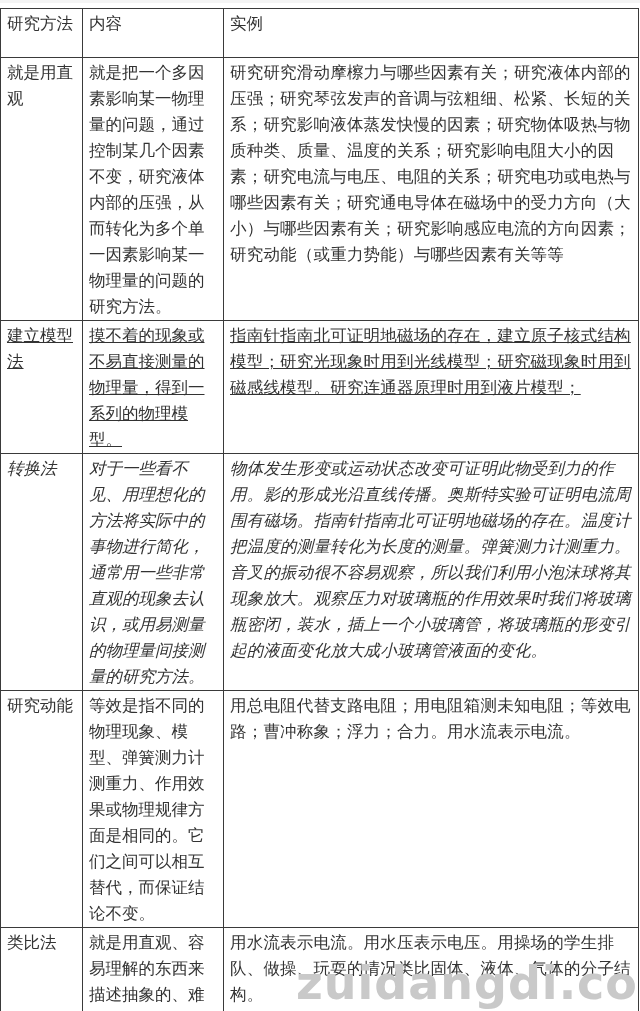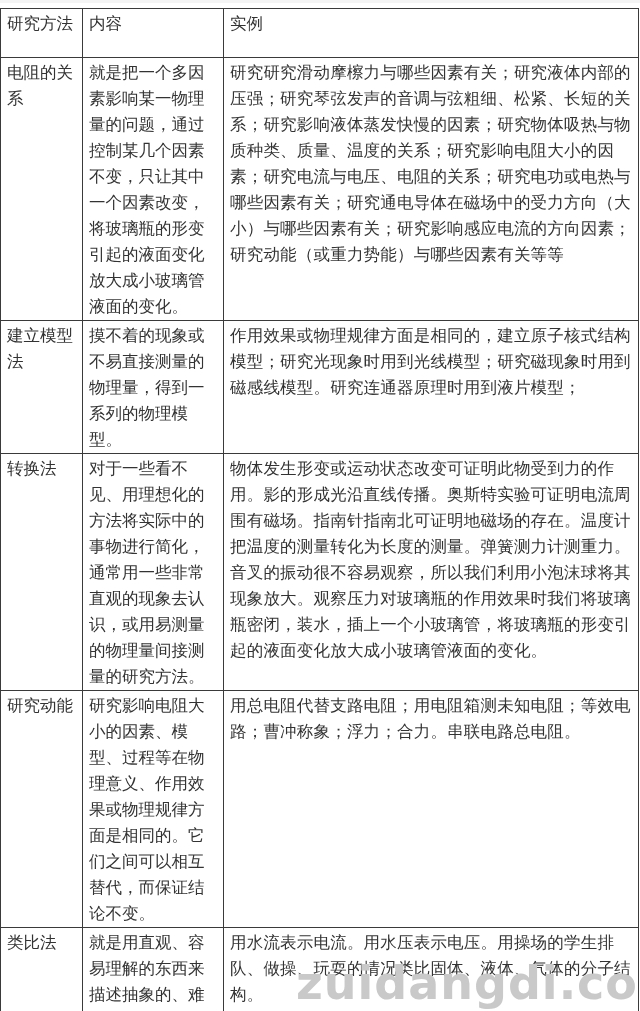--- a/index.html
+++ b/index.html
@@ -36,22 +36,22 @@
       text-align: left;
       word-break: break-all;
     }
     col.c1 { width: 82px; }
     col.c2 { width: 141px; }
     col.c3 { width: 415px; }
     th.h-center-2 { padding-left: 36px; margin-left: 16px; }
     th.h-center-3 { padding-left: 75px; }
     tr.header-row { height: 49px; }
     tr.row-0 { height: 260px; }
-    tr.row-1 { height: 119px; }
-    tr.row-2 { height: 230px; }
+    tr.row-1 { height: 119px; text-decoration: underline; }
+    tr.row-2 { height: 230px; font-style: italic; }
     tr.row-3 { height: 220px; }
     tr.row-4 { height: 123px; }
     td.method-cell { padding-right: 10px; }
     td.example-cell { letter-spacing: 0.2px; }
     .watermark {
       position: absolute;
       left: 296px;
       top: 958px;
       font-family: "DejaVu Sans", "Liberation Sans", sans-serif;
       font-weight: bold;
@@ -82,38 +82,38 @@
       <col class="c2">
       <col class="c3">
     </colgroup>
     <tbody>
         <tr class="header-row">
       <th>研究方法</th>
       <th class="h-center-2">内容</th>
       <th class="h-center-3">实例</th>
     </tr>
     <tr class="row-0">
-      <td class="method-cell">电阻的关系</td>
-      <td>就是把一个多因素影响某一物理量的问题，通过控制某几个因素不变，只让其中一个因素改变，将玻璃瓶的形变引起的液面变化放大成小玻璃管液面的变化。</td>
+      <td class="method-cell">就是用直观</td>
+      <td>就是把一个多因素影响某一物理量的问题，通过控制某几个因素不变，研究液体内部的压强，从而转化为多个单一因素影响某一物理量的问题的研究方法。</td>
       <td class="example-cell">研究研究滑动摩檫力与哪些因素有关；研究液体内部的压强；研究琴弦发声的音调与弦粗细、松紧、长短的关系；研究影响液体蒸发快慢的因素；研究物体吸热与物质种类、质量、温度的关系；研究影响电阻大小的因素；研究电流与电压、电阻的关系；研究电功或电热与哪些因素有关；研究通电导体在磁场中的受力方向（大小）与哪些因素有关；研究影响感应电流的方向因素；研究动能（或重力势能）与哪些因素有关等等</td>
     </tr>
     <tr class="row-1">
       <td class="method-cell">建立模型法</td>
       <td>摸不着的现象或不易直接测量的物理量，得到一系列的物理模型。</td>
-      <td class="example-cell">作用效果或物理规律方面是相同的，建立原子核式结构模型；研究光现象时用到光线模型；研究磁现象时用到磁感线模型。研究连通器原理时用到液片模型；</td>
+      <td class="example-cell">指南针指南北可证明地磁场的存在，建立原子核式结构模型；研究光现象时用到光线模型；研究磁现象时用到磁感线模型。研究连通器原理时用到液片模型；</td>
     </tr>
     <tr class="row-2">
       <td class="method-cell">转换法</td>
       <td>对于一些看不见、用理想化的方法将实际中的事物进行简化，通常用一些非常直观的现象去认识，或用易测量的物理量间接测量的研究方法。</td>
       <td class="example-cell">物体发生形变或运动状态改变可证明此物受到力的作用。影的形成光沿直线传播。奥斯特实验可证明电流周围有磁场。指南针指南北可证明地磁场的存在。温度计把温度的测量转化为长度的测量。弹簧测力计测重力。音叉的振动很不容易观察，所以我们利用小泡沫球将其现象放大。观察压力对玻璃瓶的作用效果时我们将玻璃瓶密闭，装水，插上一个小玻璃管，将玻璃瓶的形变引起的液面变化放大成小玻璃管液面的变化。</td>
     </tr>
     <tr class="row-3">
       <td class="method-cell">研究动能</td>
-      <td>研究影响电阻大小的因素、模型、过程等在物理意义、作用效果或物理规律方面是相同的。它们之间可以相互替代，而保证结论不变。</td>
-      <td class="example-cell">用总电阻代替支路电阻；用电阻箱测未知电阻；等效电路；曹冲称象；浮力；合力。串联电路总电阻。</td>
+      <td>等效是指不同的物理现象、模型、弹簧测力计测重力、作用效果或物理规律方面是相同的。它们之间可以相互替代，而保证结论不变。</td>
+      <td class="example-cell">用总电阻代替支路电阻；用电阻箱测未知电阻；等效电路；曹冲称象；浮力；合力。用水流表示电流。</td>
     </tr>
     <tr class="row-4">
       <td class="method-cell">类比法</td>
       <td>就是用直观、容易理解的东西来描述抽象的、难以理解的东西。</td>
       <td class="example-cell">用水流表示电流。用水压表示电压。用操场的学生排队、做操、玩耍的情况类比固体、液体、气体的分子结构。</td>
     </tr>
   </tbody>
     </table>
 </div>
 

